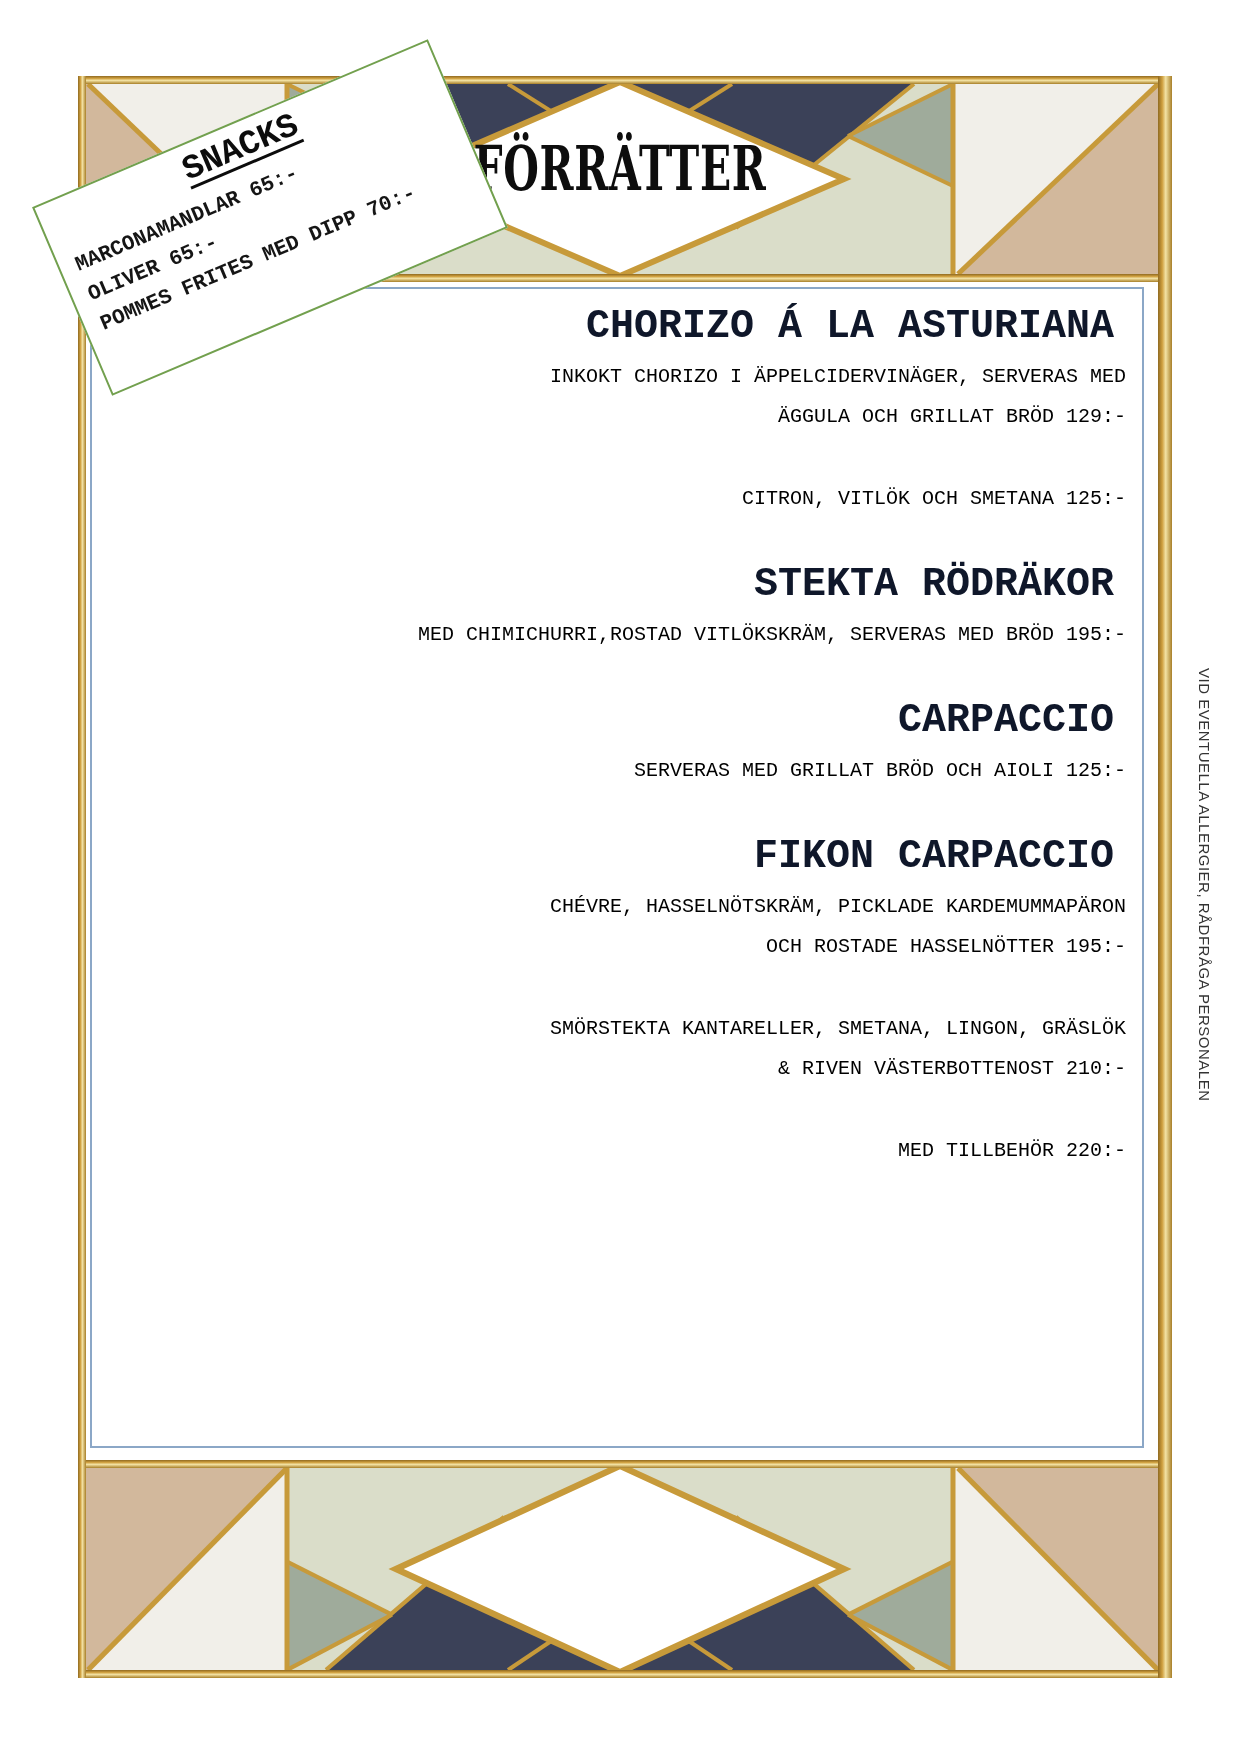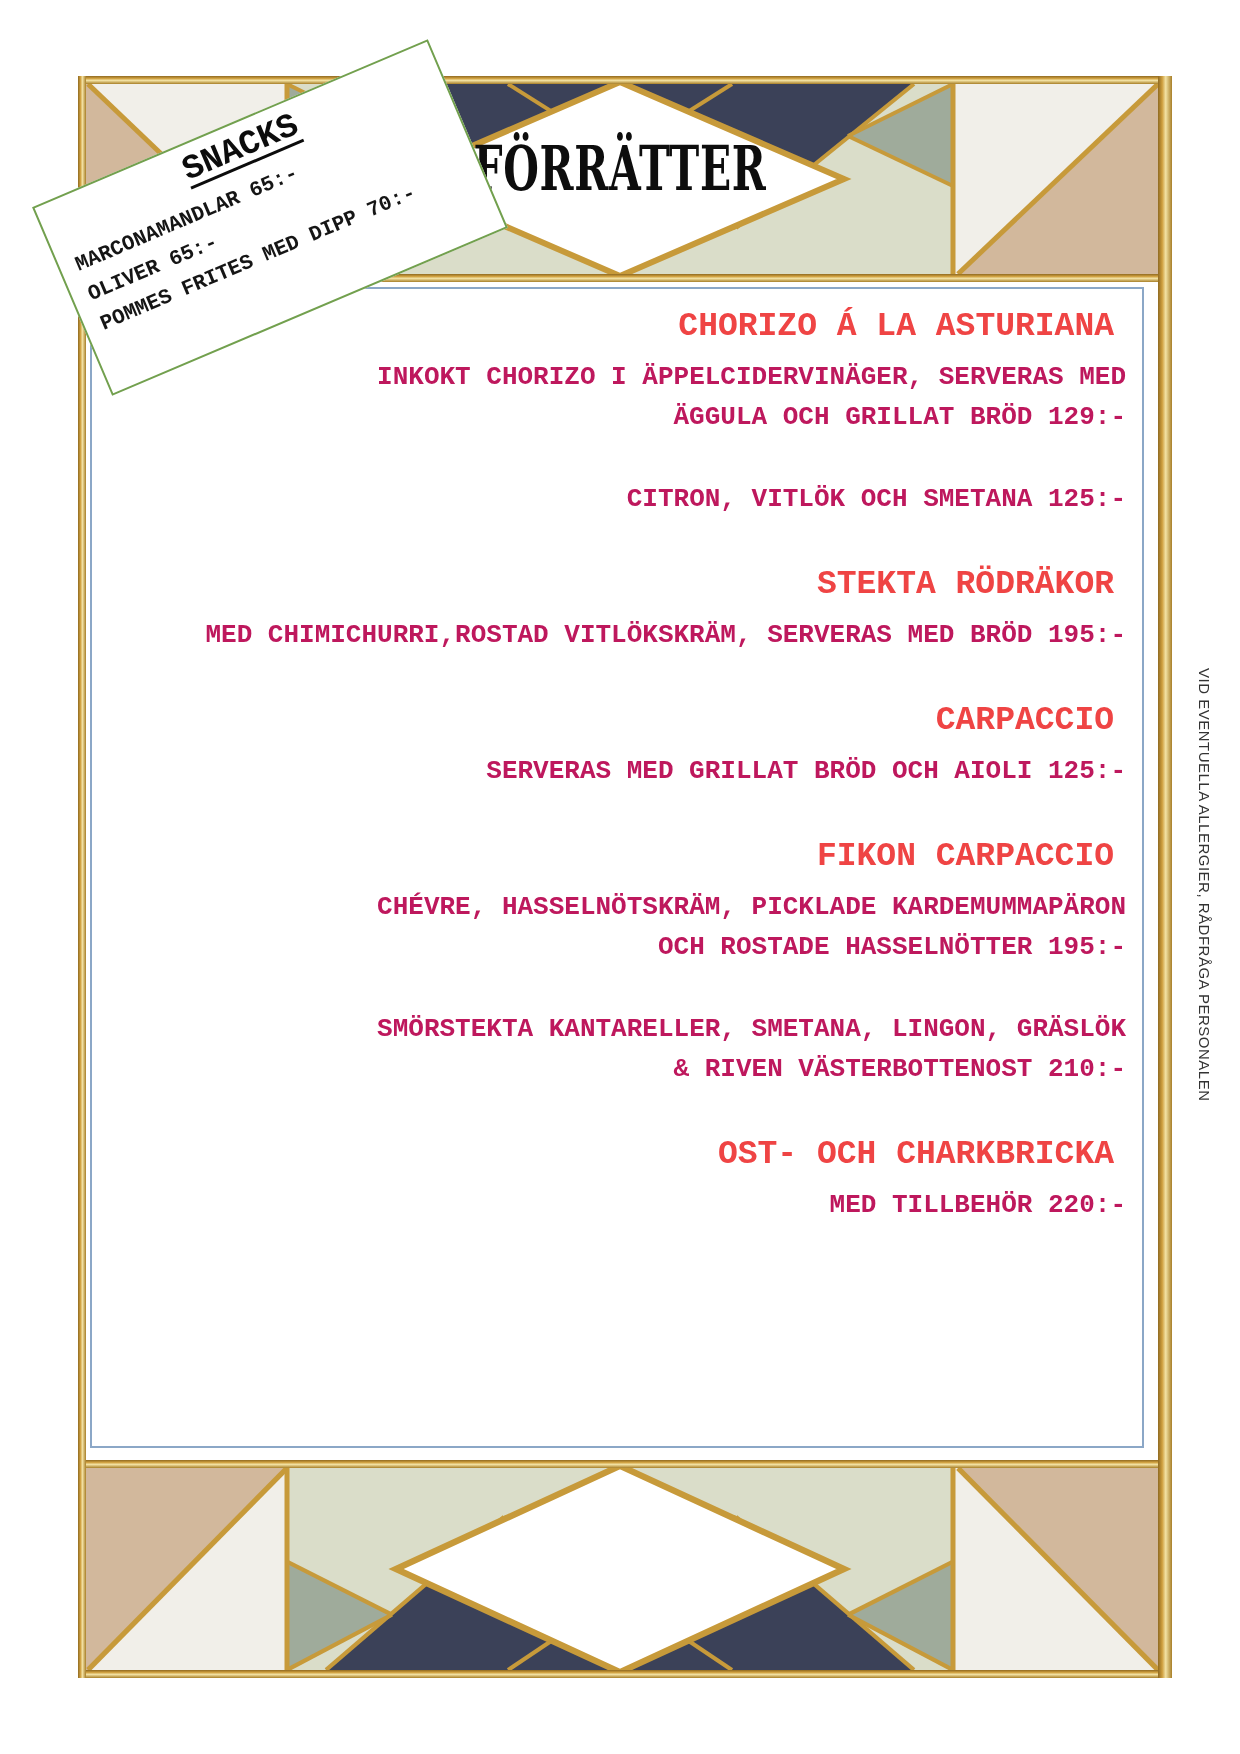--- a/index.html
+++ b/index.html
@@ -32,25 +32,25 @@
     transform:scaleX(0.66);
   }
   
   #menu-box{
     position:absolute;left:90px;top:287px;width:1054px;height:1161px;
     border:2px solid #8ba7c7;background:#ffffff;box-sizing:border-box;
     padding:14px 16px 0 24px;
   }
   .m-item{text-align:right;margin-bottom:42px;white-space:nowrap;}
   .m-item .m-name{
-    font-size:33px;line-height:48px;font-weight:700;color:#ef4444;
+    font-size:40px;line-height:48px;font-weight:700;color:#0f172a;
     margin:0 12px 6px 0;
   }
   .m-item .m-line{
-    font-size:26px;line-height:40px;font-weight:700;color:#be185d;
+    font-size:20px;line-height:40px;font-weight:400;color:#000000;
   }
   
   #snacks-card{
     position:absolute;left:55px;top:115px;width:430px;height:205px;
     background:#ffffff;border:2px solid #72a04e;box-sizing:border-box;
     transform:rotate(-23deg);z-index:30;padding-top:6px;
   }
   #snacks-title{
     text-align:center;font-size:34px;font-weight:700;color:#0c0c0c;
     text-decoration:underline;text-underline-offset:7px;margin:0 0 14px 0;
@@ -144,21 +144,20 @@
     <div class="m-line">CHÉVRE, HASSELNÖTSKRÄM, PICKLADE KARDEMUMMAPÄRON</div>
     <div class="m-line">OCH ROSTADE HASSELNÖTTER 195:-</div>
   </div>
 
   <div class="m-item">
     <div class="m-line">SMÖRSTEKTA KANTARELLER, SMETANA, LINGON, GRÄSLÖK</div>
     <div class="m-line">&amp; RIVEN VÄSTERBOTTENOST 210:-</div>
   </div>
 
   <div class="m-item">
-    <div class="m-name">OST- OCH CHARKBRICKA</div>
     <div class="m-line">MED TILLBEHÖR 220:-</div>
   </div>
 
 </div>
 
 <div id="snacks-card">
   <div id="snacks-title">SNACKS</div>
   <div class="snack-line">MARCONAMANDLAR 65:-</div>
   <div class="snack-line">OLIVER 65:-</div>
   <div class="snack-line">POMMES FRITES MED DIPP 70:-</div>

